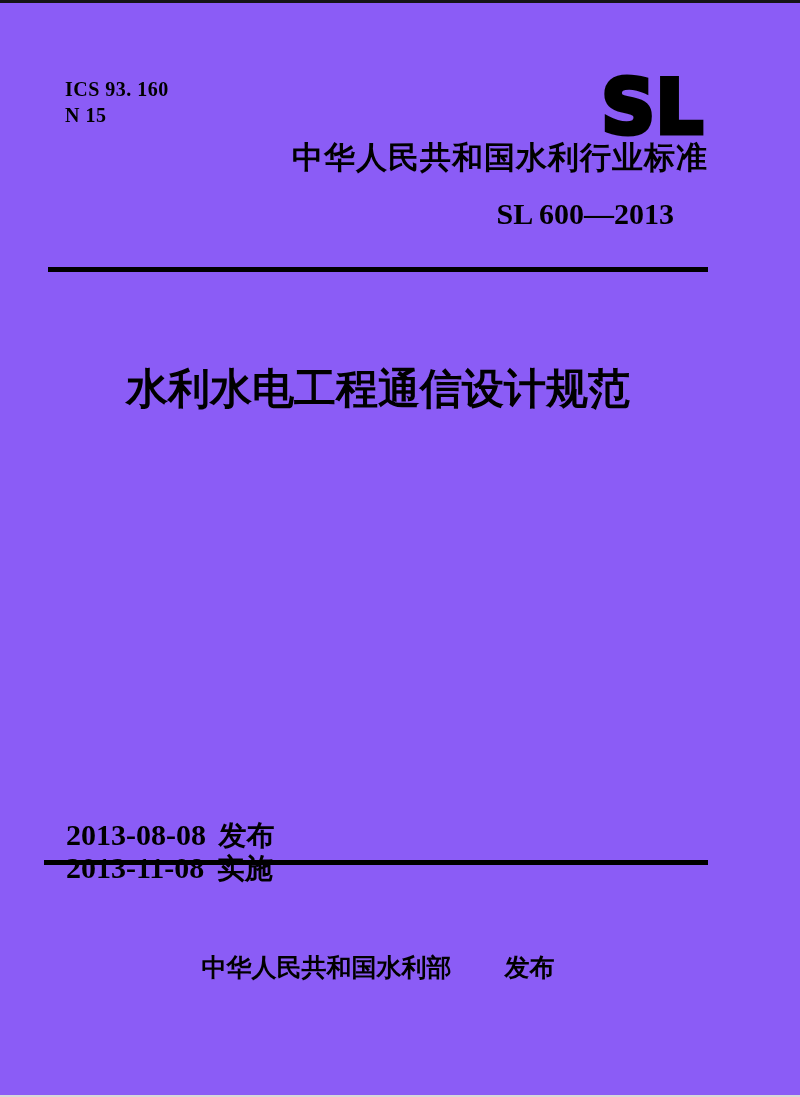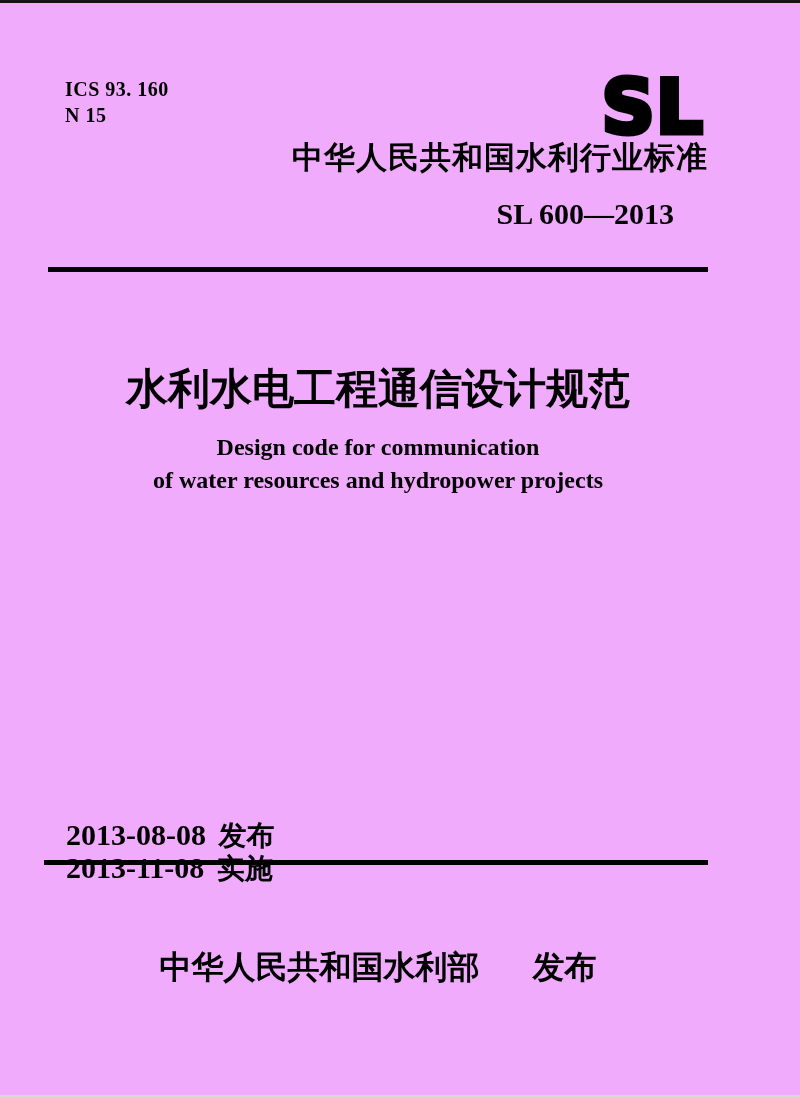--- a/index.html
+++ b/index.html
@@ -4,21 +4,21 @@
 <style>
   html, body {
     margin: 0;
     padding: 0;
     background: #ffffff;
   }
   #page {
     position: relative;
     width: 800px;
     height: 1097px;
-    background: #f0abfc;
+    background: #8b5cf6;
     color: #000000;
     overflow: hidden;
     font-family: "Liberation Sans", sans-serif;
   }
   .serif  { font-family: "Liberation Serif", "DejaVu Serif", serif; font-weight: bold; }
   .sans   { font-family: "Liberation Sans", "DejaVu Sans", sans-serif; font-weight: bold; }
 
   .edge-top {
     position: absolute; left: 0; top: 0; width: 800px; height: 3px;
     background: #151515;
@@ -83,21 +83,21 @@
   .date-label { font-size: 28px; line-height: 32px; margin-left: 8px; }
 
   .rule-bottom {
     position: absolute; left: 44px; top: 860px; width: 664px; height: 5px;
     background: #000000;
   }
 
   .publisher-row {
     position: absolute; left: 48px; top: 951px; width: 660px;
     display: flex; justify-content: center; align-items: center;
-    font-size: 32px; line-height: 33px; gap: 23px;
+    font-size: 25px; line-height: 33px; gap: 23px;
   }
   .publisher-action { margin-left: 30px; }
 </style>
 </head>
 <body>
 
 <div id="page">
 
   <div class="edge-top"></div>
 
@@ -109,24 +109,20 @@
   <div class="sl-logo">SL</div>
 
   <div class="std-type sans">中华人民共和国水利行业标准</div>
 
   <div class="std-number serif">SL 600—2013</div>
 
   <div class="rule-top"></div>
 
   <div class="title-cn sans">水利水电工程通信设计规范</div>
 
-  <div class="title-en serif">
-    <div>Design code for communication</div>
-    <div>of water resources and hydropower projects</div>
-  </div>
 
   <div class="dates-row">
     <div class="date-group">
       <span class="date-num serif">2013-08-08</span>
       <span class="date-label sans">发布</span>
     </div>
     <div class="date-group">
       <span class="date-num serif">2013-11-08</span>
       <span class="date-label sans">实施</span>
     </div>

